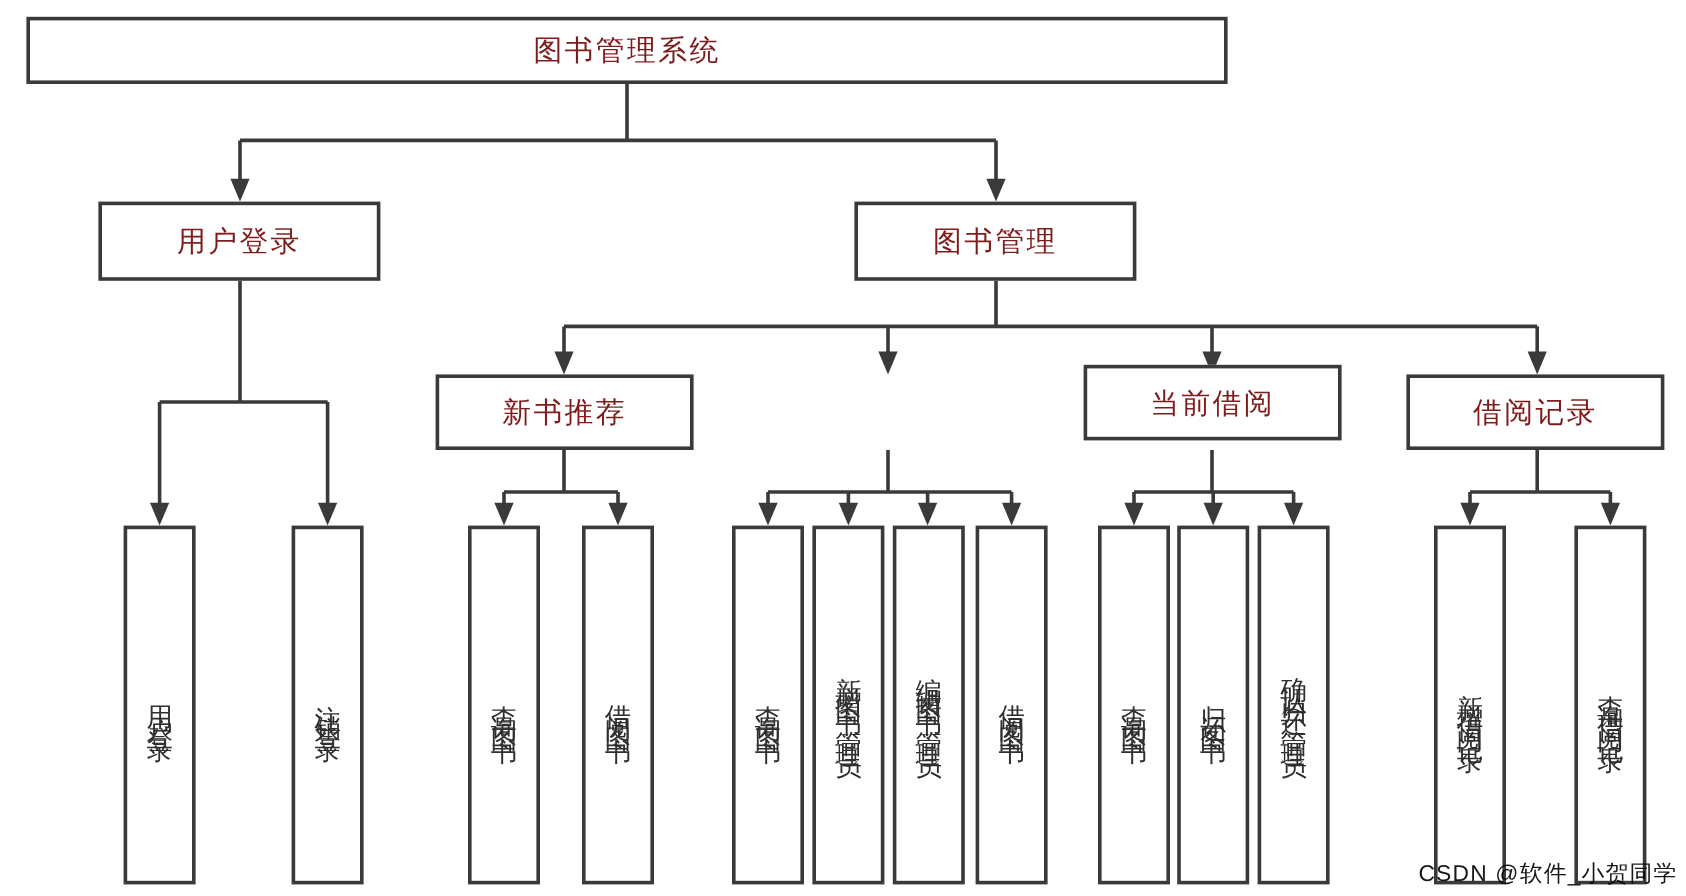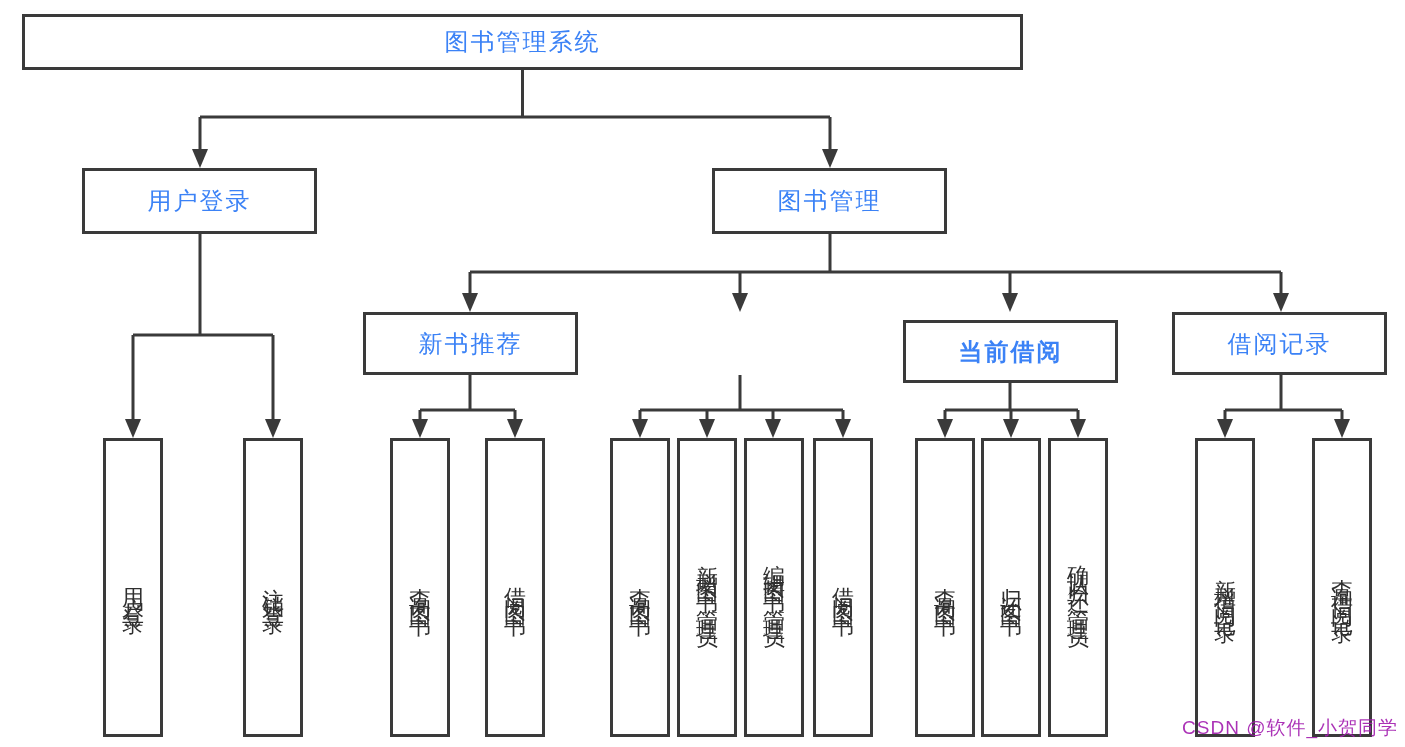--- a/index.html
+++ b/index.html
@@ -11,40 +11,40 @@
     color: #2f2f2f;
   }
   .canvas { position: absolute; inset: 0; width: 1405px; height: 747px; }
   svg.connectors { position: absolute; left: 0; top: 0; z-index: 1; }
   .node {
     position: absolute; z-index: 2;
     background: #ffffff;
     border: 3px solid #3a3a3a;
     display: flex; align-items: center; justify-content: center;
     font-size: 24px; letter-spacing: 2px;
-    color: #3b82f6;
+    color: #7f1d1d;
   }
   .leaf {
     position: absolute; z-index: 2;
     top: 438px; height: 299px; width: 60px;
     background: #ffffff;
     border: 3px solid #3a3a3a;
     display: flex; align-items: center; justify-content: center;
   }
   .leaf .vtext {
     writing-mode: vertical-lr;
     font-size: 22px;
     letter-spacing: 9px;
     line-height: 1;
     white-space: nowrap;
   }
   .watermark {
     position: absolute; right: 7px; bottom: 6px; z-index: 3;
     font-size: 19px; letter-spacing: 1px;
-    color: #a21caf; opacity: 0.9;
+    color: #000000; opacity: 0.9;
   }
 </style>
 </head>
 <body>
 
 <div class="canvas">
 
   <svg class="connectors" width="1405" height="747" viewBox="0 0 1405 747">
     <g stroke="#3a3a3a" stroke-width="3" fill="none">
 
@@ -92,21 +92,21 @@
   <div class="node" style="left:82px; top:168px; width:235px; height:66px;">
     <span>用户登录</span>
   </div>
   <div class="node" style="left:712px; top:168px; width:235px; height:66px;">
     <span>图书管理</span>
   </div>
 
   <div class="node" style="left:363px; top:312px; width:215px; height:63px;">
     <span>新书推荐</span>
   </div>
-  <div class="node" style="left:903px; top:320px; width:215px; height:63px;font-weight:bold;">
+  <div class="node" style="left:903px; top:304px; width:215px; height:63px;">
     <span>当前借阅</span>
   </div>
   <div class="node" style="left:1172px; top:312px; width:215px; height:63px;">
     <span>借阅记录</span>
   </div>
 
   <div class="leaf" style="left:103px;">
     <span class="vtext">用户登录</span>
   </div>
   <div class="leaf" style="left:243px;">

